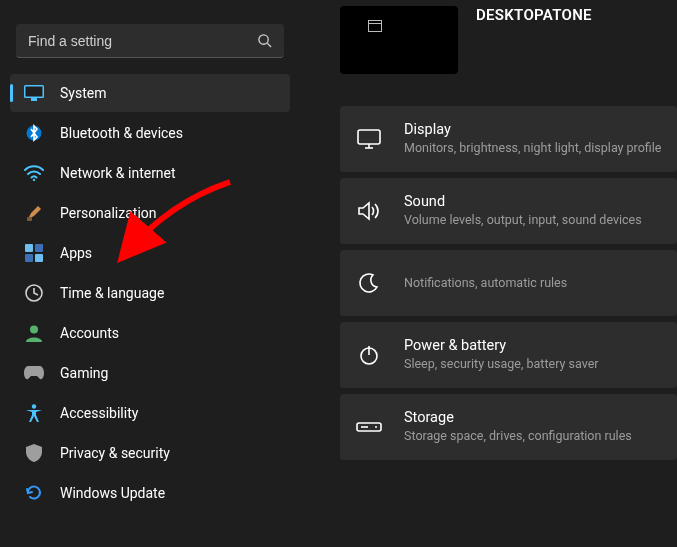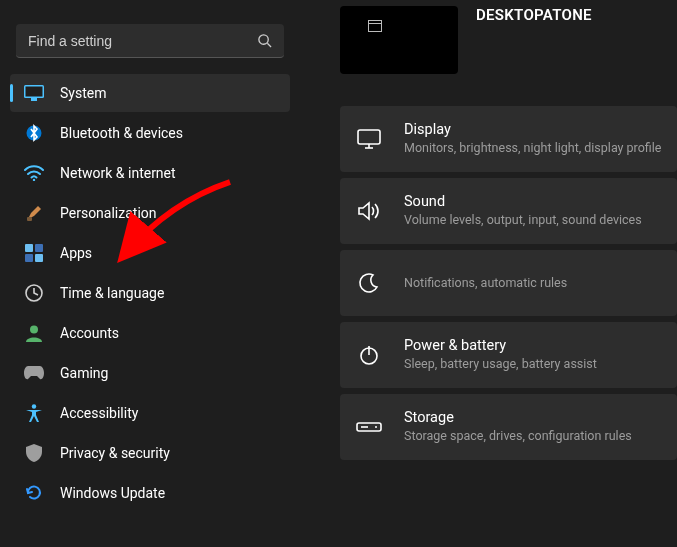--- a/index.html
+++ b/index.html
@@ -291,21 +291,21 @@
         </div>
         <div class="tile">
           <span class="tile-icon">
             <svg width="22" height="22" viewBox="0 0 22 22" fill="none" stroke="#ffffff" stroke-width="1.6">
               <circle cx="11" cy="12" r="8"></circle>
               <line x1="11" y1="2" x2="11" y2="11"></line>
             </svg>
           </span>
           <div class="tile-text">
             <div class="tile-title">Power &amp; battery</div>
-            <div class="tile-desc">Sleep, battery usage, battery assist</div>
+            <div class="tile-desc">Sleep, security usage, battery saver</div>
           </div>
         </div>
         <div class="tile">
           <span class="tile-icon">
             <svg width="26" height="16" viewBox="0 0 26 16" fill="none" stroke="#ffffff" stroke-width="1.6">
               <rect x="1" y="4" width="24" height="8" rx="2"></rect>
               <circle cx="20" cy="8" r="1" fill="#ffffff" stroke="none"></circle>
               <line x1="5" y1="8" x2="12" y2="8"></line>
             </svg>
           </span>

